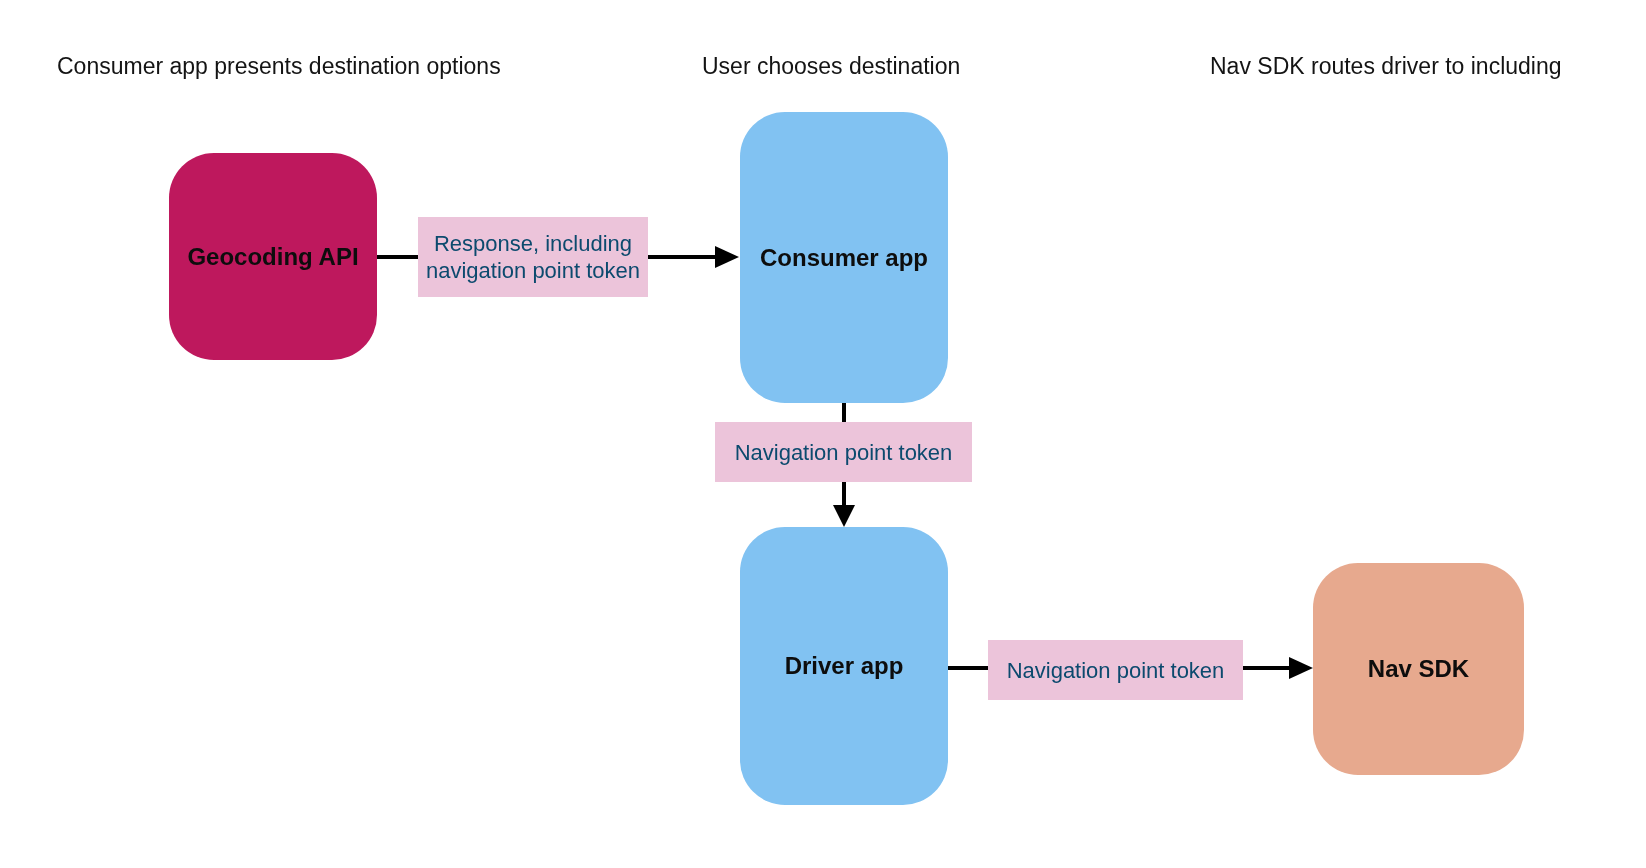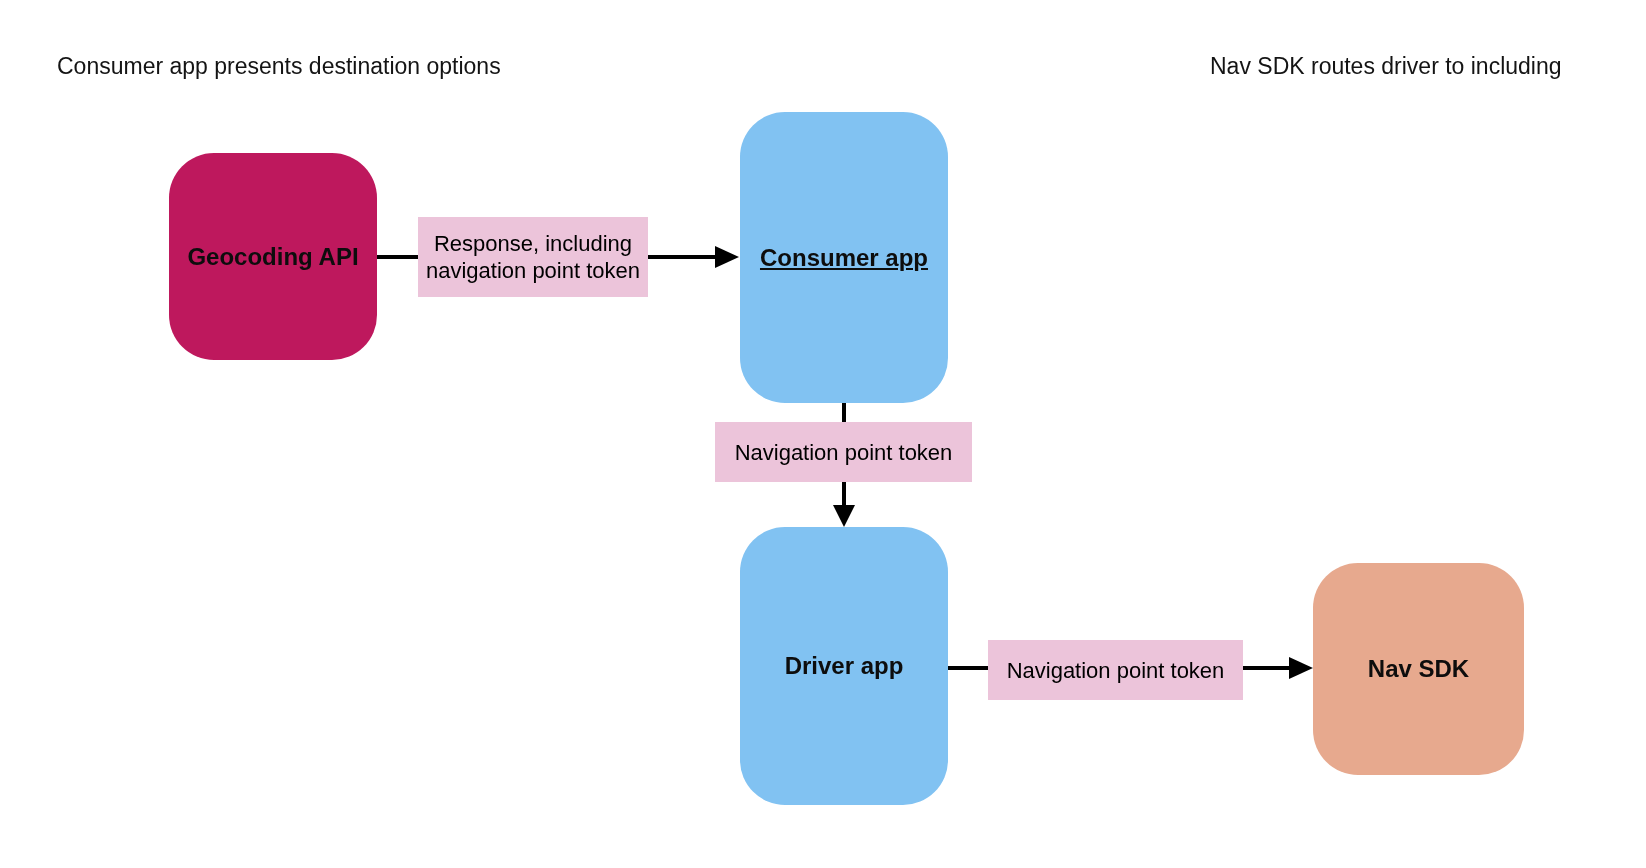--- a/index.html
+++ b/index.html
@@ -32,34 +32,34 @@
     border-radius: 45px;
     display: flex;
     align-items: center;
     justify-content: center;
     font-weight: 700;
     font-size: 24px;
     color: #0d0d0d;
     text-align: center;
   }
   .node-geocoding { left: 169px; top: 153px; width: 208px; height: 207px; }
-  .node-consumer  { left: 740px; top: 112px; width: 208px; height: 291px; text-decoration: underline; }
+  .node-consumer  { left: 740px; top: 112px; width: 208px; height: 291px; }
   .node-driver    { left: 740px; top: 527px; width: 208px; height: 278px; }
   .node-navsdk    { left: 1313px; top: 563px; width: 211px; height: 212px; }
 
   
   .edge-label {
     position: absolute;
     display: flex;
     align-items: center;
     justify-content: center;
     text-align: center;
     font-size: 22px;
     line-height: 27px;
-    color: #000000;
+    color: #0c4a6e;
   }
   .label-response { left: 418px; top: 217px; width: 230px; height: 80px; }
   .label-token-v  { left: 715px; top: 422px; width: 257px; height: 60px; }
   .label-token-h  { left: 988px; top: 640px; width: 255px; height: 60px; }
 
   
   .line { position: absolute; background: #000000; }
   .line-a1 { left: 377px; top: 255px; width: 41px; height: 4px; }
   .line-a2 { left: 648px; top: 255px; width: 69px; height: 4px; }
   .line-b1 { left: 842px; top: 403px; width: 4px;  height: 19px; }
@@ -85,20 +85,21 @@
   .head-a { left: 715px; top: 246px; }   
   .head-b { left: 833px; top: 505px; }   
   .head-c { left: 1289px; top: 657px; }  
 </style>
 </head>
 <body>
 
 <div class="canvas">
 
   <div class="col-title t1">Consumer app presents destination options</div>
+  <div class="col-title t2">User chooses destination</div>
   <div class="col-title t3">Nav SDK routes driver to including</div>
 
   <div class="line line-a1" style="background-color: rgb(0, 0, 0);"></div>
   <div class="line line-a2" style="background-color: rgb(0, 0, 0);"></div>
   <div class="head-right head-a"></div>
 
   <div class="line line-b1" style="background-color: rgb(0, 0, 0);"></div>
   <div class="line line-b2" style="background-color: rgb(0, 0, 0);"></div>
   <div class="head-down head-b"></div>
 

